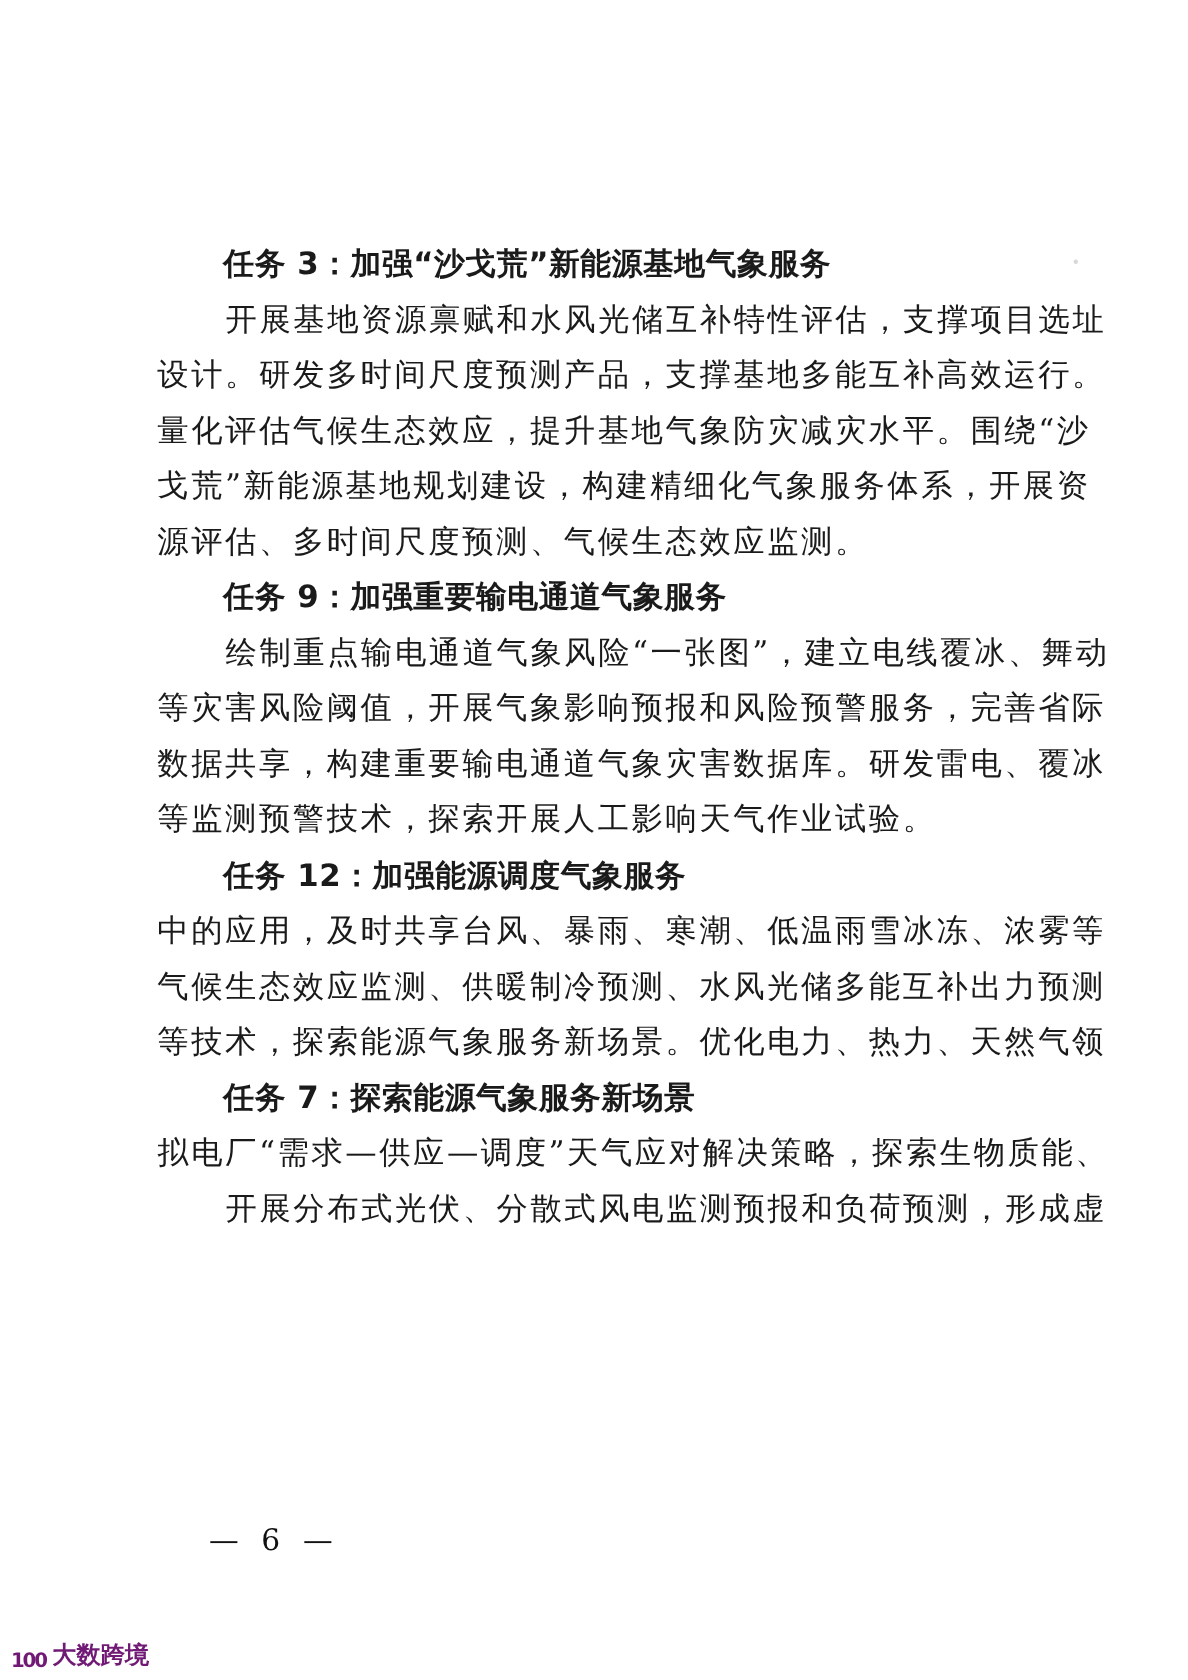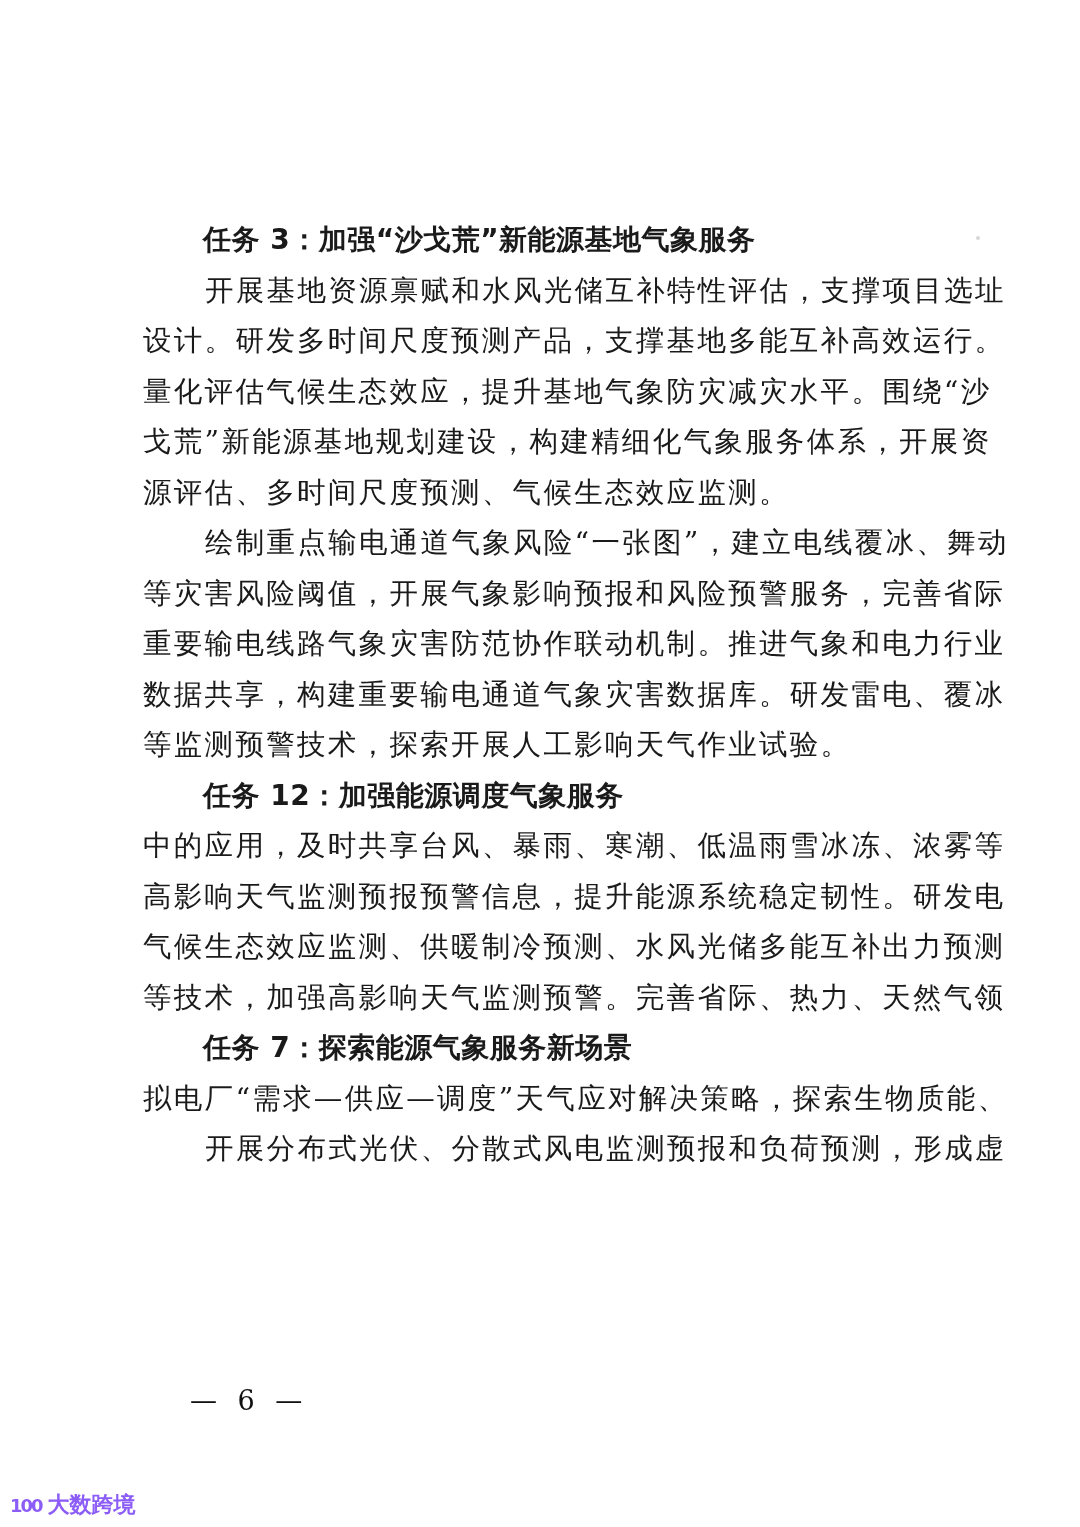--- a/index.html
+++ b/index.html
@@ -38,23 +38,23 @@
       top: 1385px;
       font-size: 27px;
       letter-spacing: 6px;
       color: #111;
     }
     .watermark {
       position: absolute;
       left: 10px;
       top: 1490px;
       display: flex;
-      align-items: center;
+      align-items: flex-end;
       gap: 6px;
-      color: #8b5cf6;
+      color: #701a75;
       font-family: "DejaVu Sans", sans-serif;
       font-size: 22px;
       font-weight: bold;
     }
     .watermark-logo {
       font-size: 18px;
       letter-spacing: -2px;
     }
     .scan-noise {
       position: absolute;
@@ -67,30 +67,29 @@
 </head>
 <body>
 
 <div class="page-body">
   <div class="line heading">任务 3：加强“沙戈荒”新能源基地气象服务</div>
   <div class="line indent">开展基地资源禀赋和水风光储互补特性评估，支撑项目选址</div>
   <div class="line">设计。研发多时间尺度预测产品，支撑基地多能互补高效运行。</div>
   <div class="line">量化评估气候生态效应，提升基地气象防灾减灾水平。围绕“沙</div>
   <div class="line">戈荒”新能源基地规划建设，构建精细化气象服务体系，开展资</div>
   <div class="line">源评估、多时间尺度预测、气候生态效应监测。</div>
+  <div class="line heading">任务 9：加强重要输电通道气象服务</div>
   <div class="line indent">绘制重点输电通道气象风险“一张图”，建立电线覆冰、舞动</div>
   <div class="line">等灾害风险阈值，开展气象影响预报和风险预警服务，完善省际</div>
-  <div class="line">重要输电线路气象灾害防范协作联动机制。推进气象和电力行业</div>
   <div class="line">数据共享，构建重要输电通道气象灾害数据库。研发雷电、覆冰</div>
   <div class="line">等监测预警技术，探索开展人工影响天气作业试验。</div>
   <div class="line heading">任务 12：加强能源调度气象服务</div>
   <div class="line">中的应用，及时共享台风、暴雨、寒潮、低温雨雪冰冻、浓雾等</div>
-  <div class="line">高影响天气监测预报预警信息，提升能源系统稳定韧性。研发电</div>
   <div class="line">气候生态效应监测、供暖制冷预测、水风光储多能互补出力预测</div>
-  <div class="line">等技术，加强高影响天气监测预警。完善省际、热力、天然气领</div>
+  <div class="line">等技术，探索能源气象服务新场景。优化电力、热力、天然气领</div>
   <div class="line heading">任务 7：探索能源气象服务新场景</div>
   <div class="line">拟电厂“需求—供应—调度”天气应对解决策略，探索生物质能、</div>
   <div class="line indent">开展分布式光伏、分散式风电监测预报和负荷预测，形成虚</div>
 </div>
 
 <div class="scan-noise"></div>
 
 <div class="page-number">— 6 —</div>
 
 <div class="watermark">

